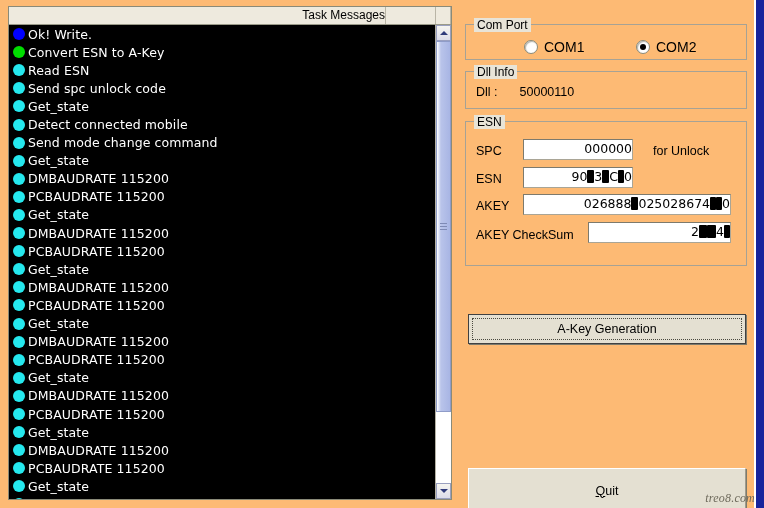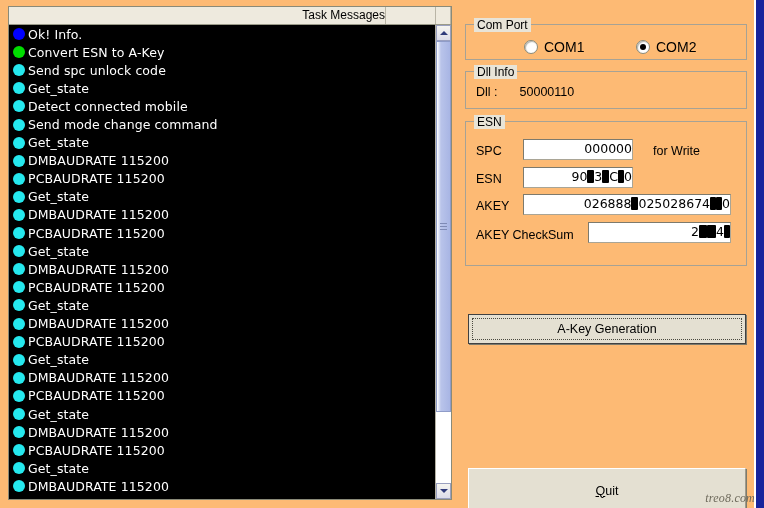--- a/index.html
+++ b/index.html
@@ -315,25 +315,29 @@
 
     <div class="task-header">
       <div class="th-cell th-main">Task Messages</div>
       <div class="th-cell th-extra"></div>
       <div class="th-cell th-pad"></div>
     </div>
 
     <div class="task-list" id="task-list">
         <div class="task-row">
           <span class="bullet" style="background: rgb(0, 0, 255);"></span>
-          <span class="task-text">Ok! Info.</span>
+          <span class="task-text">Ok! Write.</span>
         </div>
         <div class="task-row">
           <span class="bullet" style="background: rgb(0, 221, 0);"></span>
           <span class="task-text">Convert ESN to A-Key</span>
+        </div>
+        <div class="task-row">
+          <span class="bullet" style="background: rgb(37, 232, 238);"></span>
+          <span class="task-text">Read ESN</span>
         </div>
         <div class="task-row">
           <span class="bullet" style="background: rgb(37, 232, 238);"></span>
           <span class="task-text">Send spc unlock code</span>
         </div>
         <div class="task-row">
           <span class="bullet" style="background: rgb(37, 232, 238);"></span>
           <span class="task-text">Get_state</span>
         </div>
         <div class="task-row">
@@ -463,21 +467,21 @@
         <span class="dll-label">Dll :</span>
         <span>50000110</span>
       </div>
     </div>
 
     <div class="groupbox gb-esn">
       <span class="gb-title">ESN</span>
 
       <span class="field-label" style="left:10px; top:22px;">SPC</span>
       <div class="textbox" style="left:57px; top:17px; width:110px; height:21px;">000000</div>
-      <span class="for-unlock" style="left:187px; top:22px;">for Write</span>
+      <span class="for-unlock" style="left:187px; top:22px;">for Unlock</span>
 
       <span class="field-label" style="left:10px; top:50px;">ESN</span>
       <div class="textbox" style="left:57px; top:45px; width:110px; height:21px;" id="esn-value"><span>90</span><span class="redact" style="width: 7px; height: 13px;"></span><span>3</span><span class="redact" style="width: 7px; height: 13px;"></span><span>C</span><span class="redact" style="width: 6px; height: 13px;"></span><span>0</span></div>
 
       <span class="field-label" style="left:10px; top:77px;">AKEY</span>
       <div class="textbox" style="left:57px; top:72px; width:208px; height:21px;" id="akey-value"><span>026888</span><span class="redact" style="width: 7px; height: 13px;"></span><span>025028674</span><span class="redact" style="width: 6px; height: 13px;"></span><span class="redact" style="width: 6px; height: 13px;"></span><span>0</span></div>
 
       <span class="field-label" style="left:10px; top:106px;">AKEY CheckSum</span>
       <div class="textbox" style="left:122px; top:100px; width:143px; height:21px;" id="checksum-value"><span>2</span><span class="redact" style="width: 8px; height: 13px;"></span><span class="redact" style="width: 9px; height: 13px;"></span><span>4</span><span class="redact" style="width: 6px; height: 13px;"></span></div>
     </div>

